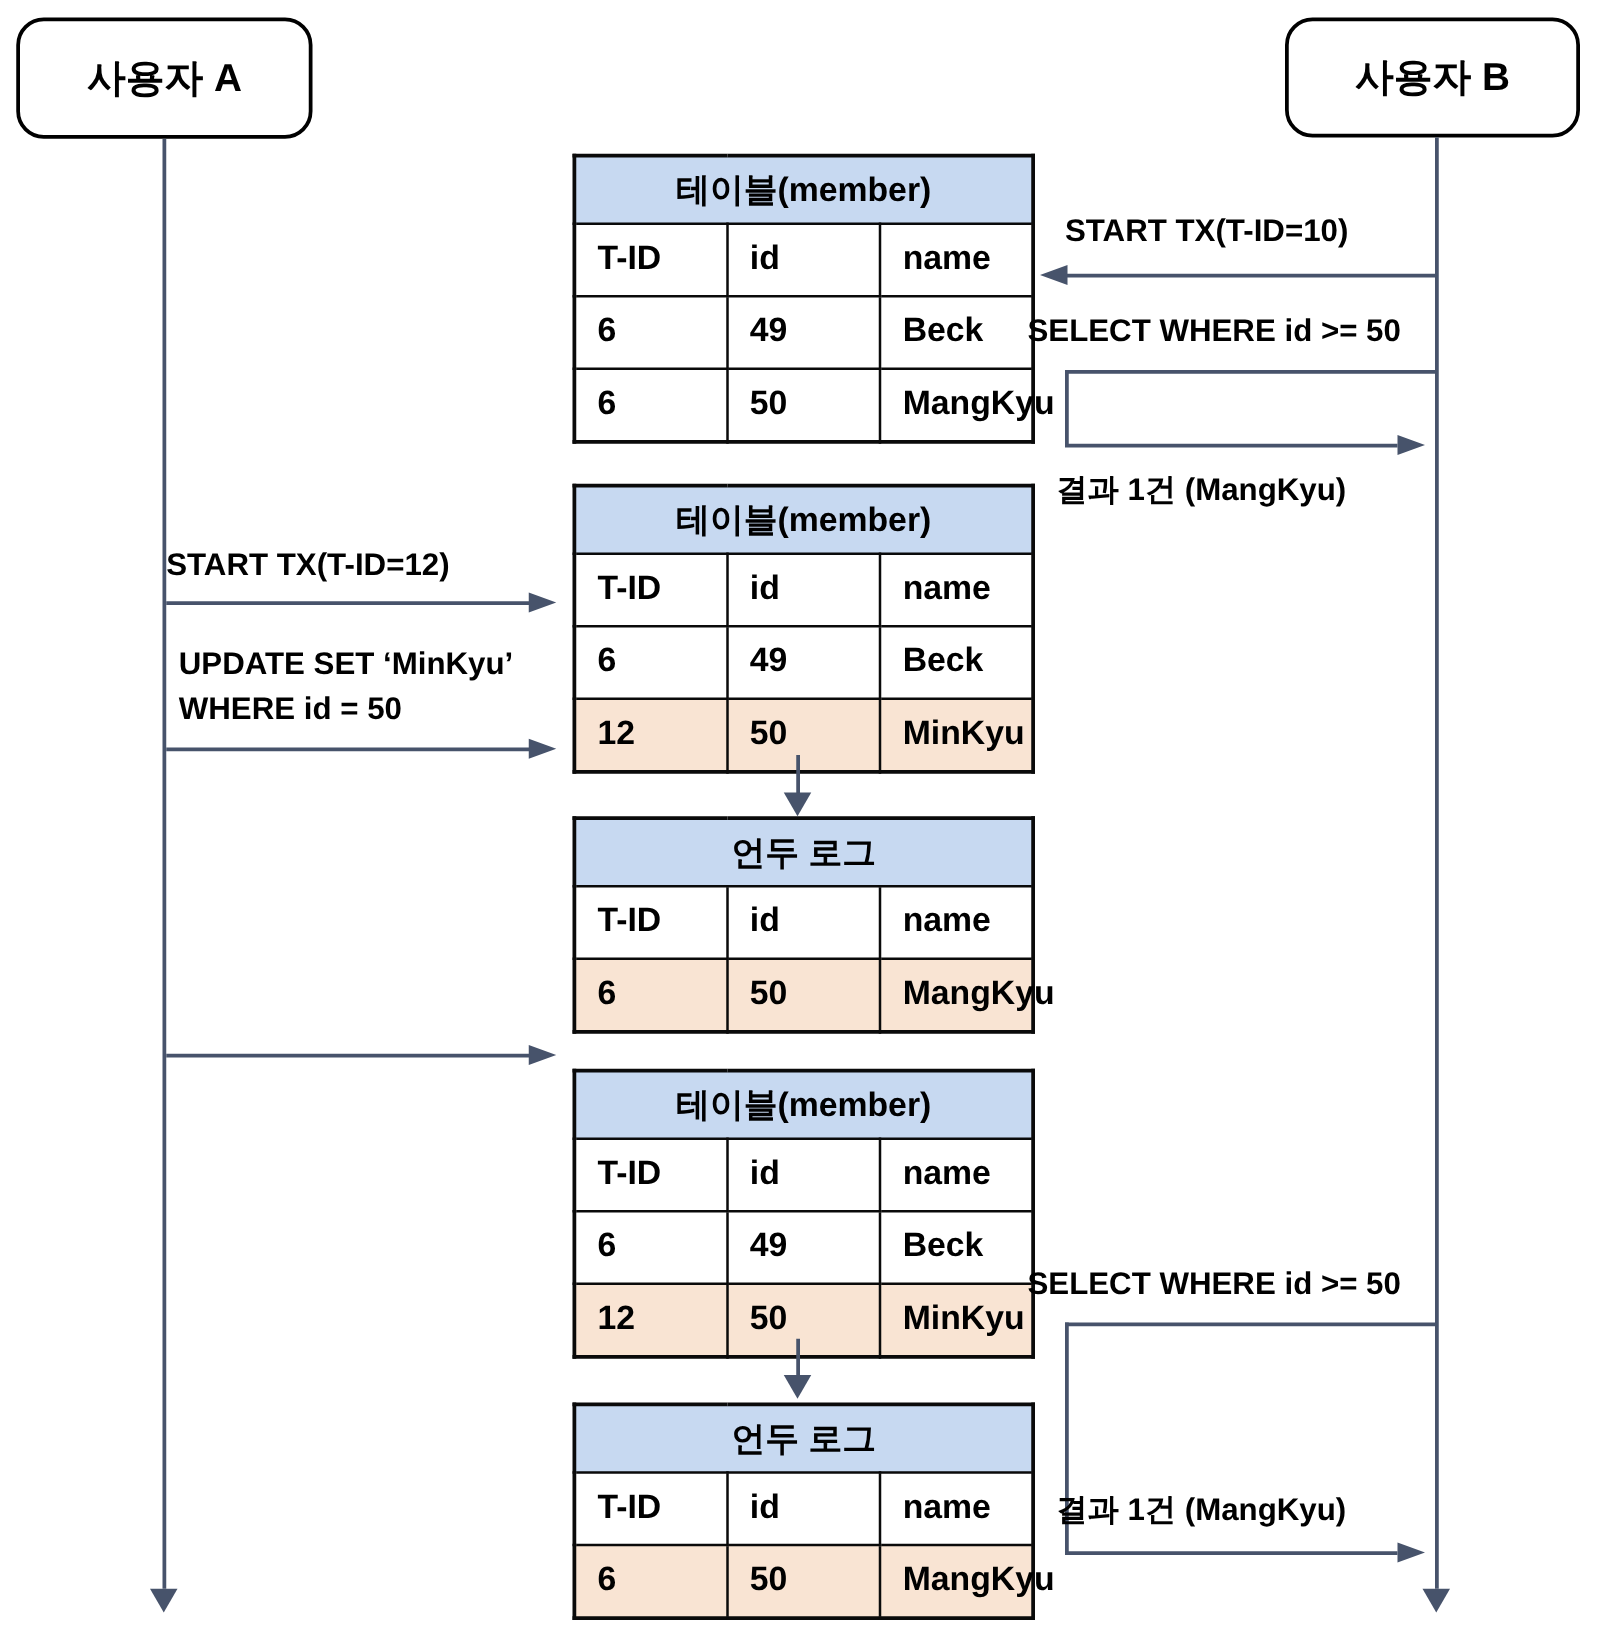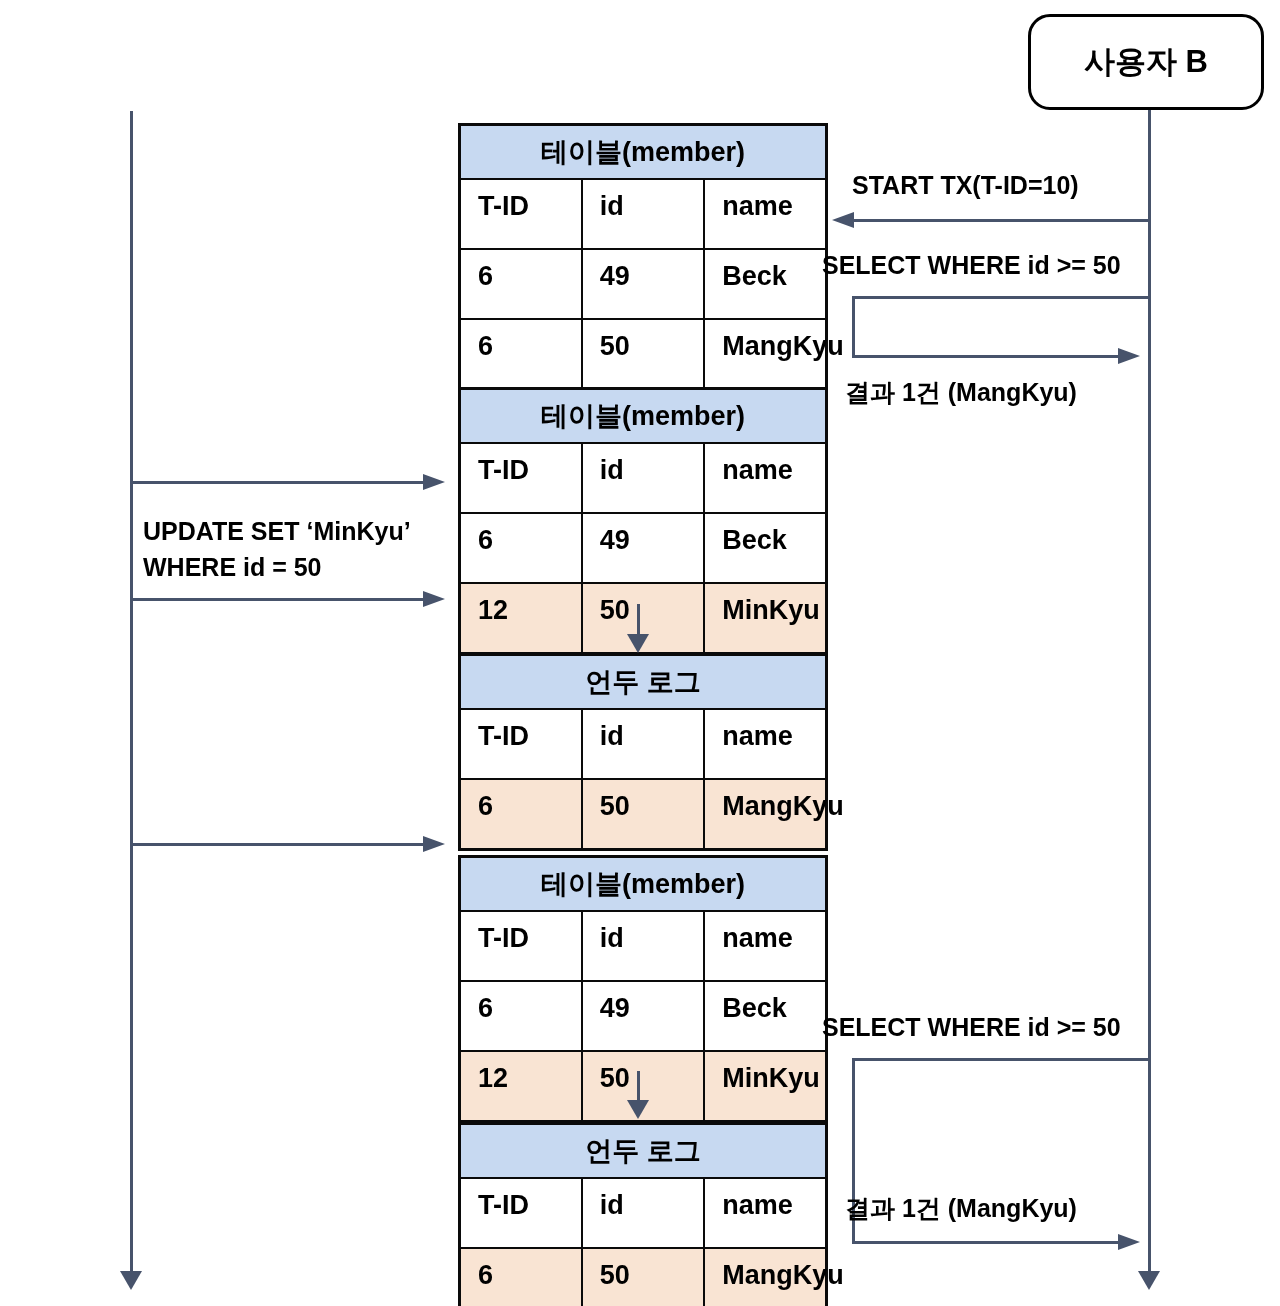--- a/index.html
+++ b/index.html
@@ -31,31 +31,34 @@
   
   .msg{position:absolute;font-size:25px;font-weight:bold;white-space:nowrap;text-align:left;line-height:30px;}
   .msg.left{text-align:left;}
   
   table.dtable{
     position:absolute;border-collapse:collapse;table-layout:fixed;width:370px;
     border:3px solid #0a0a0a;background:#ffffff;
   }
   table.dtable td,table.dtable th{
     border:2px solid #0a0a0a;height:52px;box-sizing:content-box;
-    font-size:27px;font-weight:bold;text-align:left;padding:0 6px 16px 17px;color:var(--ink);
+    font-size:27px;font-weight:bold;text-align:left;padding:0 6px 4px 17px;color:var(--ink);
   }
   table.dtable .ttl{background:var(--headerBlue);text-align:center;padding:0;}
   table.dtable .hl{background:var(--rowPeach);}
   .c1{width:100px}.c2{width:80px}.c3{width:182px}
 </style>
 </head>
 <body>
 
 <div class="canvas">
 
+  <div class="actor" style="left:13px;top:14px;width:237px;height:97px;">
+    <span>사용자 A</span>
+  </div>
   <div class="actor" style="left:1028px;top:14px;width:236px;height:96px;">
     <span>사용자 B</span>
   </div>
 
   <div class="vline" style="left:130px;top:111px;height:1160px;"></div>
   <div class="ah-down" style="left:120px;top:1271px;"></div>
   <div class="vline" style="left:1148px;top:110px;height:1161px;"></div>
   <div class="ah-down" style="left:1138px;top:1271px;"></div>
 
   <table class="dtable" style="left:458px;top:123px;">
@@ -87,20 +90,21 @@
 
   <div class="msg" style="left:822px;top:250px;width:326px;">SELECT WHERE id &gt;= 50</div>
   <div>
     <div class="thin-h" style="left:852px;top:296px;width:297px;"></div>
     <div class="thin-v" style="left:852px;top:296px;height:61px;"></div>
     <div class="thin-h" style="left:852px;top:355px;width:266px;"></div>
     <div class="ah-right" style="left:1118px;top:348px;"></div>
   </div>
   <div class="msg" style="left:845px;top:377px;width:280px;">결과 1건 (MangKyu)</div>
 
+  <div class="msg" style="left:133px;top:437px;width:312px;">START TX(T-ID=12)</div>
   <div class="hline" style="left:133px;top:481px;width:292px;"></div>
   <div class="ah-right" style="left:423px;top:474px;"></div>
 
   <table class="dtable" style="left:458px;top:387px;">
     <tbody>
         <tr>
           <td class="ttl" colspan="3">테이블(member)</td>
         </tr>
     <tr>
       <th class="c1">T-ID</th>

